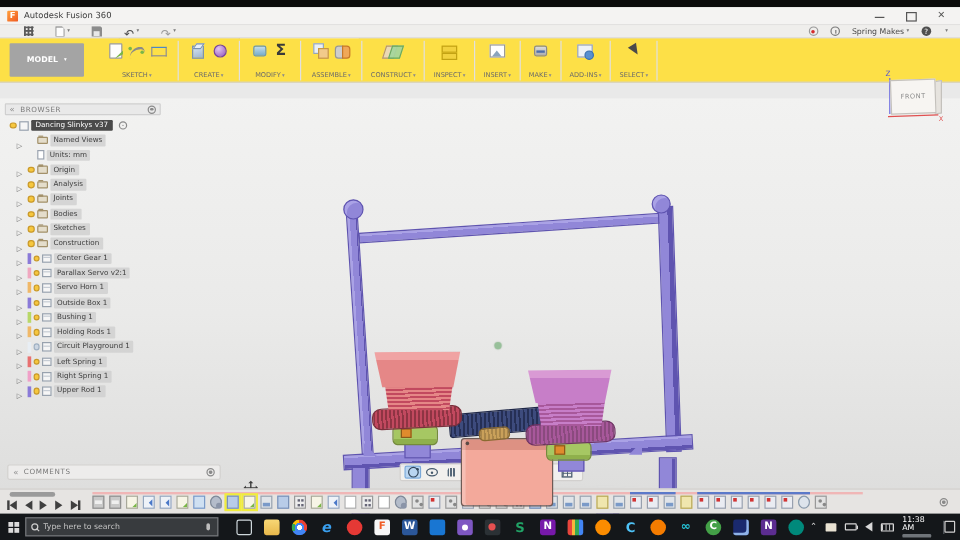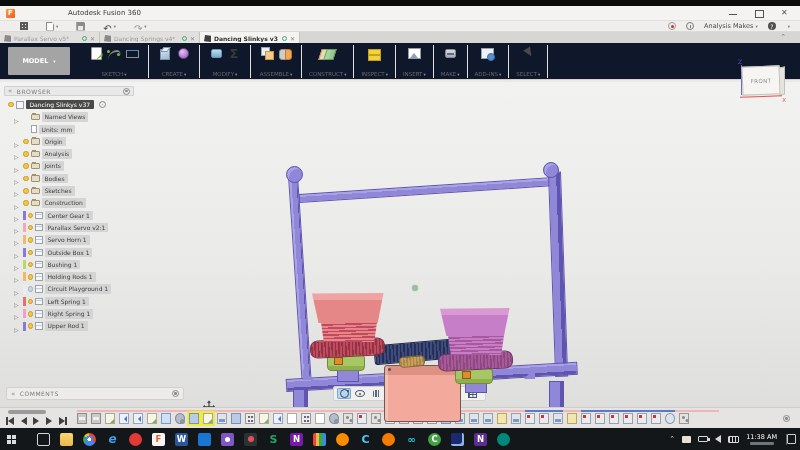--- a/index.html
+++ b/index.html
@@ -6,21 +6,21 @@
   *{box-sizing:border-box;}
   #stage{position:relative;width:800px;height:450px;overflow:hidden;
          font-family:"DejaVu Sans","Liberation Sans",sans-serif;background:#e9e9e9;}
 
   
   .black-strip{position:absolute;left:0;top:0;width:800px;height:6px;background:#0b0b0b;}
   .titlebar{position:absolute;left:0;top:6px;width:800px;height:15px;background:#f4f3f2;
             display:flex;align-items:center;padding:0 6px;border-bottom:1px solid #e2e1e0;}
   .f-logo{width:9px;height:9px;background:linear-gradient(135deg,#ffa03c,#f05a22);color:#fff;
           font-size:7px;font-weight:bold;display:flex;align-items:center;justify-content:center;border-radius:1px;margin-right:5px;}
-  .app-title{font-size:7px;color:#3a3a3a;margin-left:48px;}
+  .app-title{font-size:7px;color:#3a3a3a;}
   .win-ctrls{margin-left:auto;display:flex;gap:16px;align-items:center;padding-right:4px;}
   .wc{width:10px;height:9px;position:relative;cursor:default;}
   .wc-min::before{content:"";position:absolute;left:1px;right:1px;top:5px;height:1.4px;background:#555;}
   .wc-max::before{content:"";position:absolute;left:1px;top:1px;width:7px;height:6px;border:1.2px solid #555;}
   .wc-close::before{content:"✕";position:absolute;left:1px;top:-1px;font-size:8px;color:#555;}
 
   .qat{position:absolute;left:0;top:21px;width:800px;height:11px;background:#efeeec;
        display:flex;align-items:center;border-bottom:1px solid #dcdad8;}
   .q-item{display:flex;align-items:center;margin-left:18px;}
   .q-grid{width:8px;height:8px;background:linear-gradient(#5a5a5a 1.6px,transparent 1.6px),linear-gradient(90deg,#5a5a5a 1.6px,transparent 1.6px);background-size:3px 3px;margin-left:20px;}
@@ -46,21 +46,21 @@
   .tab:last-child{background:#f5f4f2;color:#2f2f2f;font-weight:bold;}
   .tab-doc{width:7px;height:7px;background:#8a8a8a;clip-path:polygon(15% 0,100% 12%,100% 100%,0 88%);flex:none;}
   .tab:last-child .tab-doc{background:#3f3f46;}
   .tab-label{white-space:nowrap;overflow:hidden;max-width:64px;}
   .tab-sync{width:5px;height:5px;border:1px solid #41a871;border-radius:50%;margin-left:auto;flex:none;}
   .tab-close{flex:none;}
   .tab-close::before{content:"✕";font-size:6px;color:#8a8a8a;}
   .tabs-collapse{margin-left:auto;margin-right:8px;align-self:center;font-size:7px;color:#7a7a7a;}
 
   
-  .toolbar{position:absolute;left:0;top:43px;width:800px;height:37px;background:#0f172a;border-bottom:1px solid #d4d2d0;}
+  .toolbar{position:absolute;left:0;top:32px;width:800px;height:37px;background:#fde047;border-bottom:1px solid #d4d2d0;}
   .ws-btn{position:absolute;left:8px;top:4px;width:62px;height:28px;background:#a4a4a4;color:#fff;
           font-size:6.5px;font-weight:bold;display:flex;align-items:center;justify-content:center;gap:3px;border-radius:1px;}
   .ws-btn .caret-sm{color:#fff;}
   .tgroups{position:absolute;left:80px;top:2px;display:flex;height:33px;}
   .tgroup{display:flex;flex-direction:column;align-items:center;justify-content:space-between;
           padding:1px 7px;border-right:1px solid #e2e0de;}
   .tg-icons{display:flex;align-items:center;}
   .tg-label{font-size:5.5px;color:#6a6a6a;display:flex;align-items:center;gap:1px;}
   .tg-label::after{content:"▾";font-size:4.5px;color:#8a8a8a;}
   .ti{width:15px;height:15px;position:relative;margin:0 1.5px;}
@@ -334,21 +334,21 @@
         <span class="caret-sm">▾</span>
       </span>
     <span class="q-item">
         <span class="q-redo"></span>
         <span class="caret-sm">▾</span>
       </span>
     <span class="qat-right">
       <span class="rec-dot"></span>
       <span class="clk"></span>
       <span class="account">
-          <span>Analysis Makes</span>
+          <span>Spring Makes</span>
           <span class="caret-sm">▾</span>
         </span>
       <span class="help-c">?</span>
       <span class="caret-sm">▾</span>
     </span>
   </div>
 
   <div class="tabsrow">
 
   <div class="tab">
@@ -747,20 +747,25 @@
         <span class="tl x-circ"></span>
         <span class="tl x-people"></span>
       </div>
     <span class="tl-gearbtn gear"></span>
   </div>
 
   <div class="taskbar">
     <span class="start">
         <span class="win-grid"></span>
       </span>
+    <div class="search-box">
+      <span class="mag"></span>
+      <span class="search-text">Type here to search</span>
+      <span class="mic"></span>
+    </div>
     <div class="tb-apps">
 
     <span class="tb-app">
           <span class="ai x-taskview"></span>
         </span>
         <span class="tb-app">
           <span class="ai x-folder"></span>
         </span>
         <span class="tb-app">
           <span class="ai x-chrome"></span>

